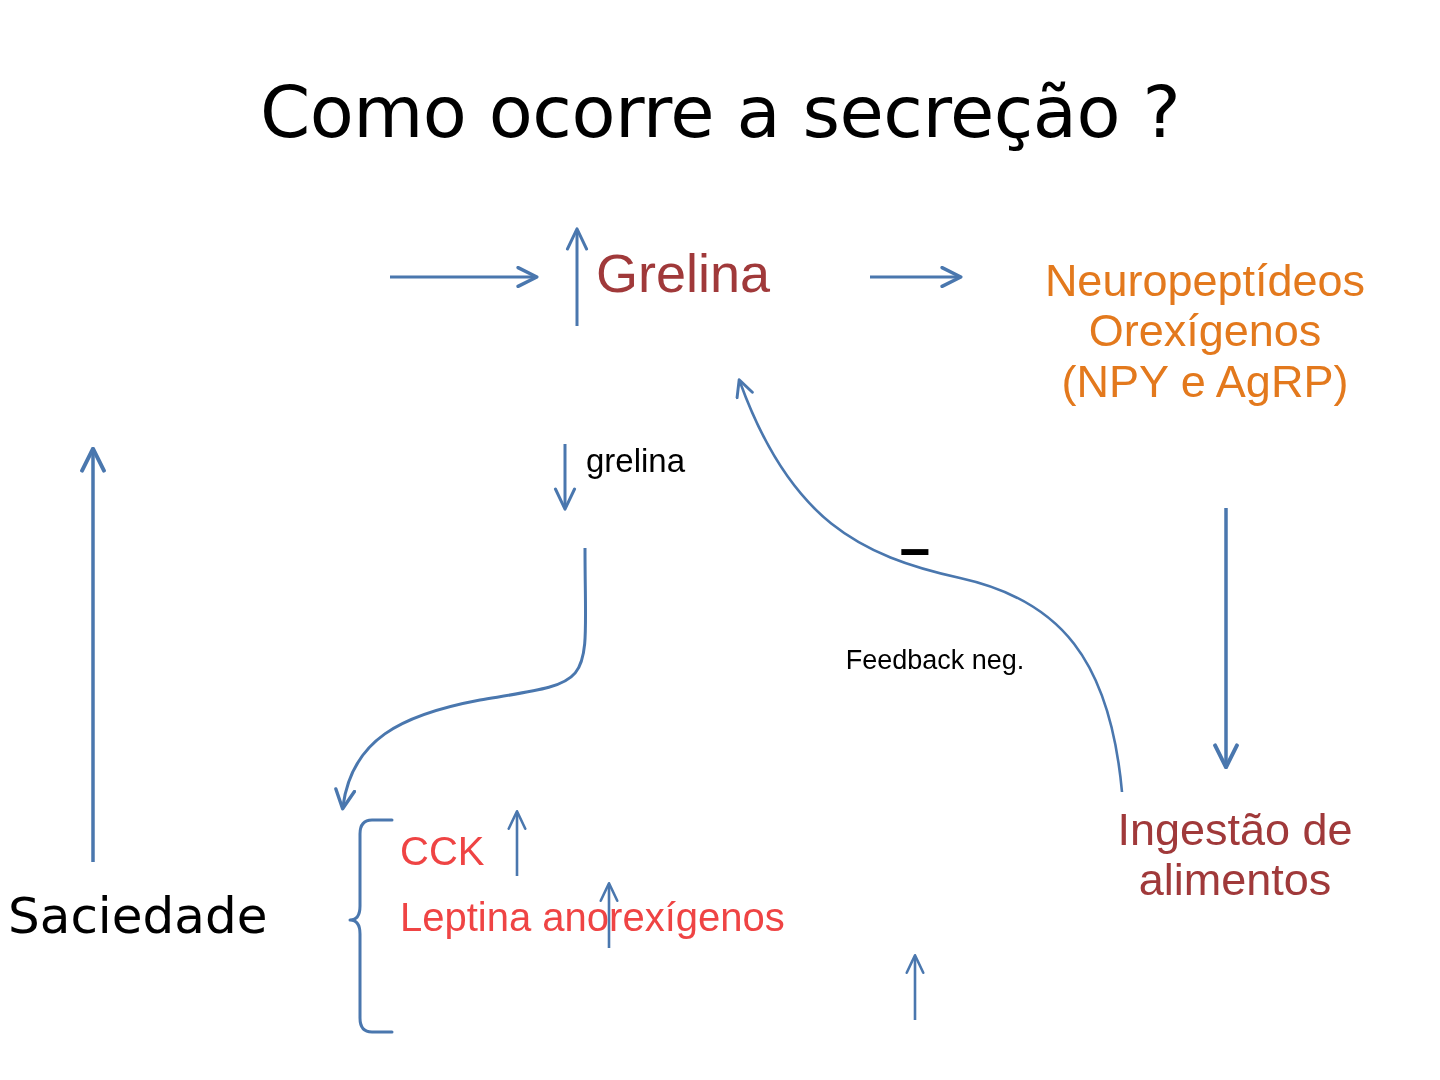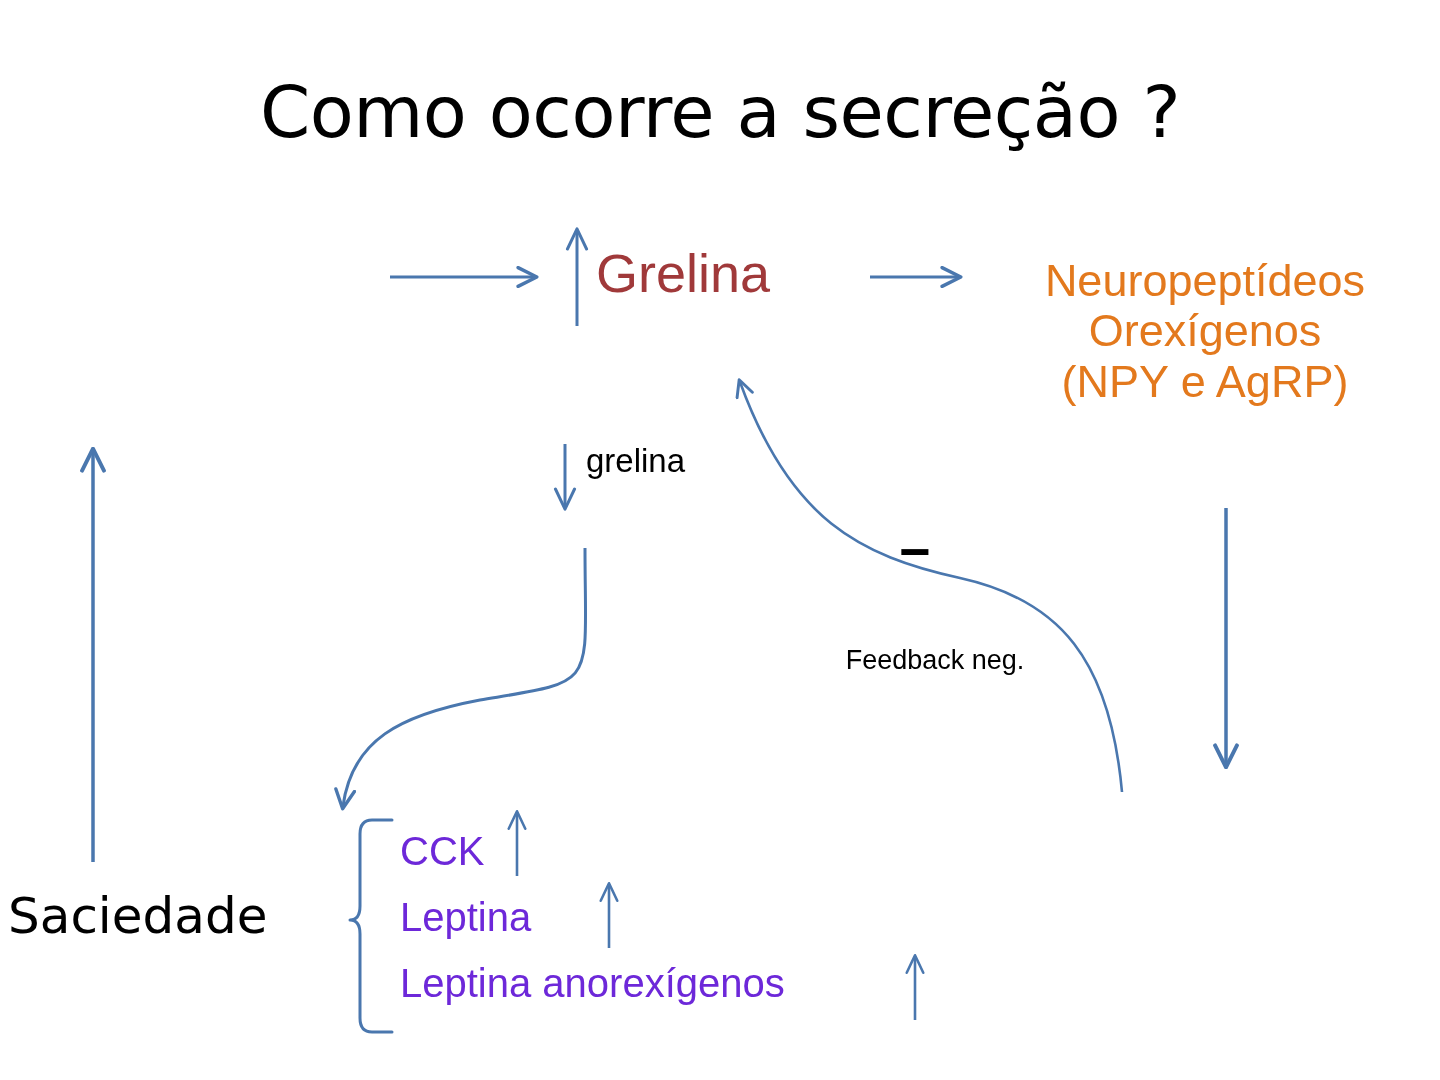--- a/index.html
+++ b/index.html
@@ -103,21 +103,21 @@
   }
   .mediator-list {
     position: absolute;
     left: 400px;
     top: 818px;
     width: 560px;
     text-align: left;
   }
   .mediator-row {
     font-size: 40px;
-    color: #6d28d9;
+    color: #ef4444;
     height: 66px;
     line-height: 66px;
     white-space: nowrap;
   }
 </style>
 </head>
 <body>
 
 <div id="slide">
 
@@ -167,20 +167,21 @@
 (NPY e AgRP)</div>
 
   <div class="node" id="grelina-down">grelina</div>
 
   <div class="node" id="minus-sign">−</div>
 
   <div class="node" id="saciedade">Saciedade</div>
 
   <div class="node" id="feedback-neg">Feedback neg.</div>
 
+  <div class="node" id="ingestao">Ingestão de
+alimentos</div>
 
   <div class="mediator-list">
     <div class="mediator-row">CCK</div>
-    <div class="mediator-row">Leptina</div>
     <div class="mediator-row">Leptina anorexígenos</div>
   </div>
 
 </div>
 
 </body></html>

